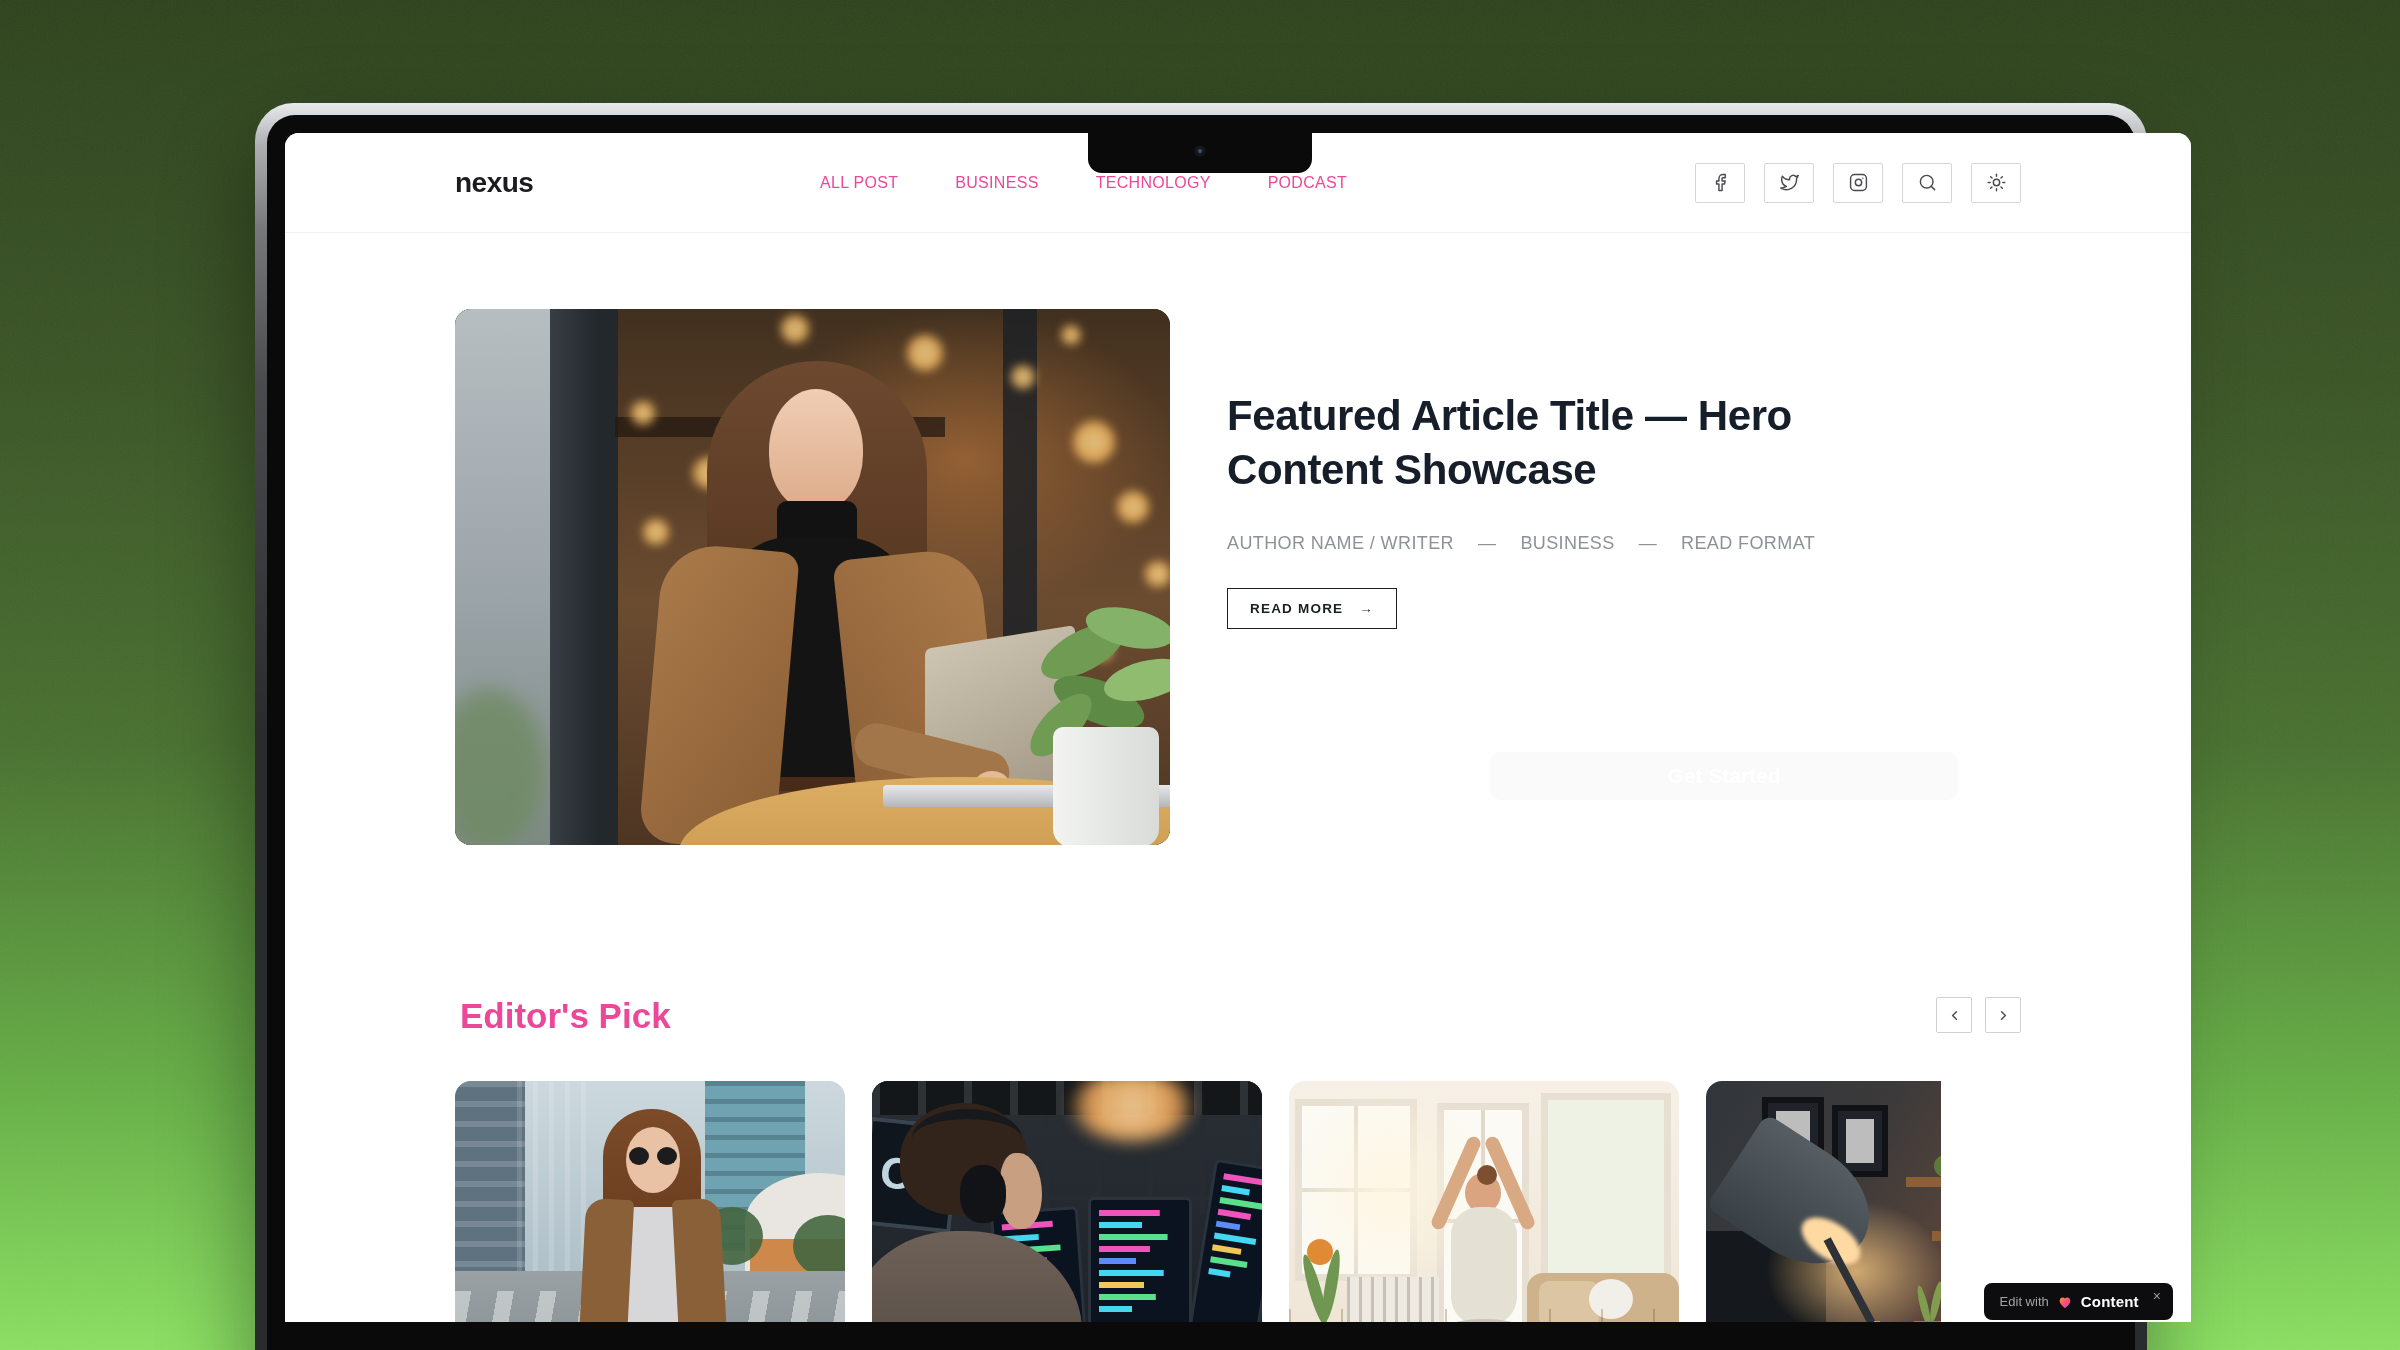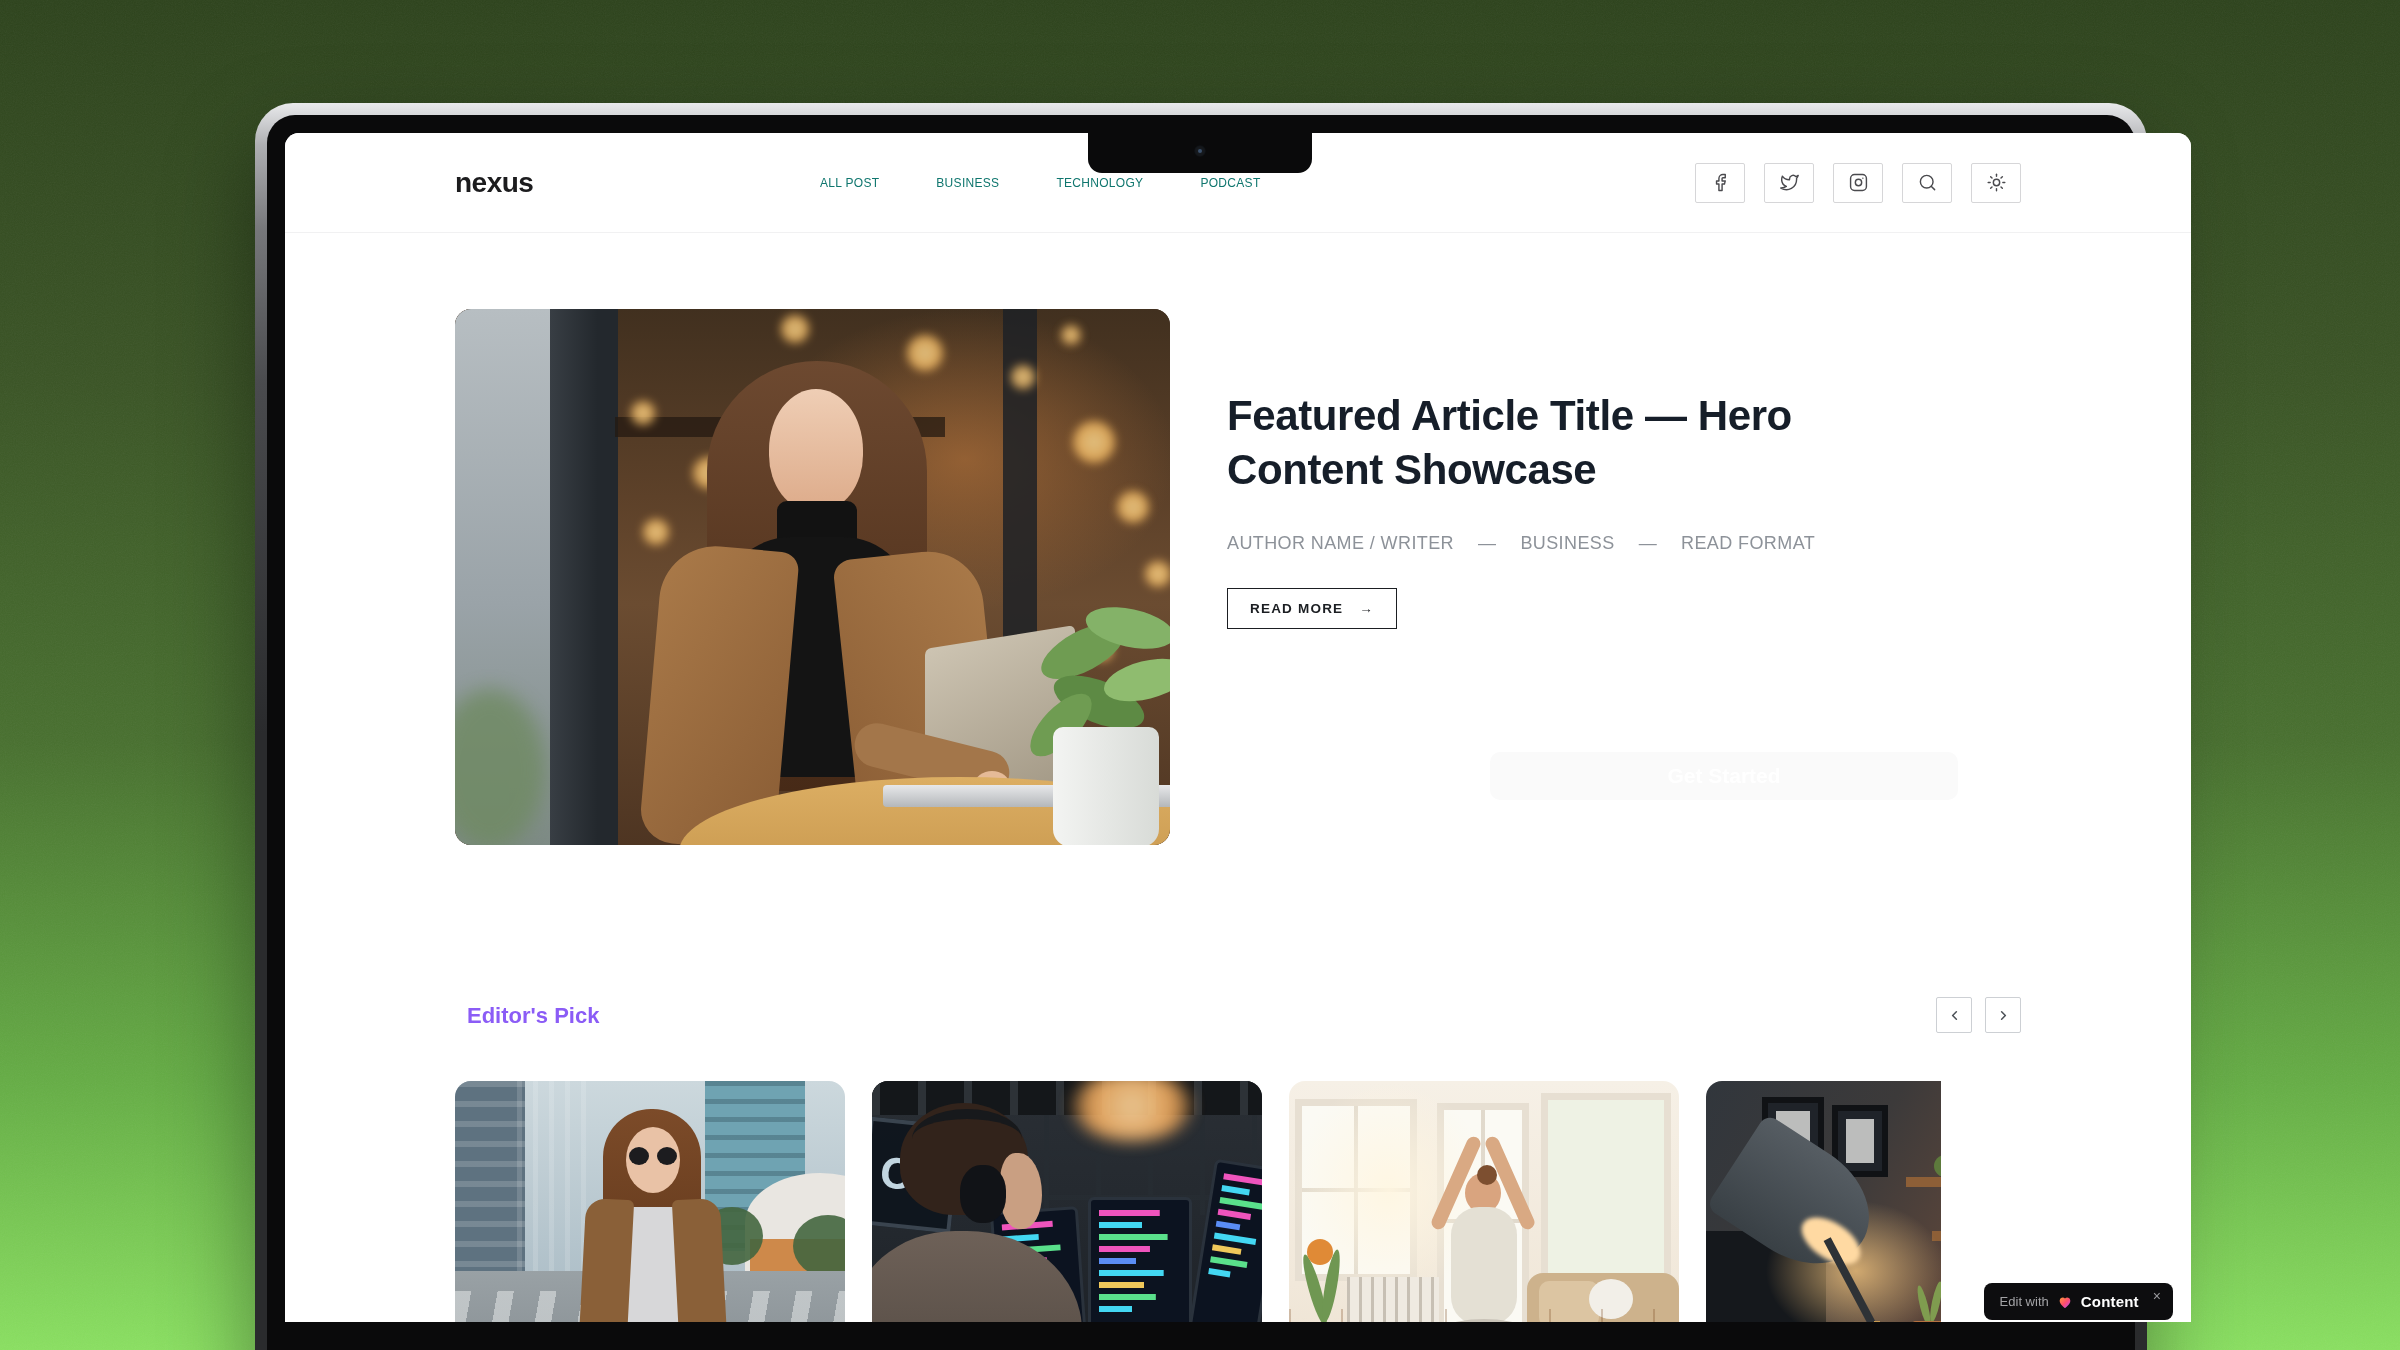--- a/index.html
+++ b/index.html
@@ -21,21 +21,21 @@
     border-radius:0 0 14px 14px;z-index:40;}
   .camera{position:absolute;left:50%;top:12px;transform:translateX(-50%);width:12px;height:12px;
     border-radius:50%;background:#16191d;box-shadow:inset 0 0 2px #000;}
   .camera::after{content:"";position:absolute;left:4px;top:4px;width:4px;height:4px;border-radius:50%;background:#3a506b;}
 
   
   .site-header{position:absolute;left:0;top:0;width:100%;height:100px;border-bottom:1px solid #f1f1f2;
     display:flex;align-items:center;padding:0 170px;z-index:10;background:#fff;}
   .logo{font-size:28px;font-weight:800;letter-spacing:-0.5px;color:#1c1c1e;cursor:pointer;}
   .main-nav{position:absolute;left:535px;top:0;height:100px;display:flex;align-items:center;gap:57px;}
-  .main-nav a{font-size:12px;font-weight:500;letter-spacing:.3px;color:#0f766e;text-decoration:none;cursor:pointer;}
+  .main-nav a{font-size:16px;font-weight:500;letter-spacing:.3px;color:#ec4899;text-decoration:none;cursor:pointer;}
   .header-actions{margin-left:auto;display:flex;gap:19px;}
   .btn-sq{width:50px;height:40px;border:1px solid #d6d6d8;border-radius:2px;background:#fff;display:flex;
     align-items:center;justify-content:center;color:#4a4a4e;cursor:pointer;padding:0;}
   .btn-sq svg{width:19px;height:19px;}
 
   
   .hero-image{position:absolute;left:170px;top:176px;width:715px;height:536px;border-radius:16px;
     overflow:hidden;background:#4a3527;}
   .hero-text{position:absolute;left:942px;top:256px;width:740px;}
   .hero-text h1{margin:0;font-size:42px;line-height:1.28;font-weight:700;color:#161e29;
@@ -44,21 +44,21 @@
     letter-spacing:.4px;color:#8d9299;}
   .hero-desc{margin-top:26px;font-size:19.5px;line-height:1.78;color:#585e67;max-width:715px;}
   .read-more{margin-top:34px;display:inline-flex;align-items:center;gap:16px;padding:12px 22px;
     border:1px solid #1b1e22;background:#fff;font-size:13.5px;font-weight:600;letter-spacing:1.2px;
     color:#1b1e22;cursor:pointer;font-family:inherit;}
   .ghost-cta{position:absolute;left:1205px;top:619px;width:468px;height:48px;border-radius:10px;
     background:#fafafa;display:flex;align-items:center;justify-content:center;font-size:21px;
     font-weight:600;color:#ffffff;}
 
   
-  .editors-pick{position:absolute;left:170px;top:858px;margin:12px;font-size:22px;font-weight:700;color:#8b5cf6;}
+  .editors-pick{position:absolute;left:170px;top:858px;margin:5px;font-size:35px;font-weight:700;color:#ec4899;}
   .carousel-nav{position:absolute;right:170px;top:864px;display:flex;gap:13px;}
   .btn-arrow{width:36px;height:36px;border:1px solid #cdd0d4;border-radius:2px;background:#fff;display:flex;
     align-items:center;justify-content:center;color:#4c5157;cursor:pointer;padding:0;}
   .btn-arrow svg{width:15px;height:15px;}
   .carousel{position:absolute;left:170px;top:948px;width:1486px;height:241px;overflow:hidden;}
   .track{display:flex;gap:27px;}
   .card{flex:0 0 390px;width:390px;height:340px;border-radius:16px;overflow:hidden;position:relative;cursor:pointer;}
 
   
   .lovable-badge{position:absolute;right:18px;bottom:2px;height:37px;background:#0d0d0f;border-radius:8px;

